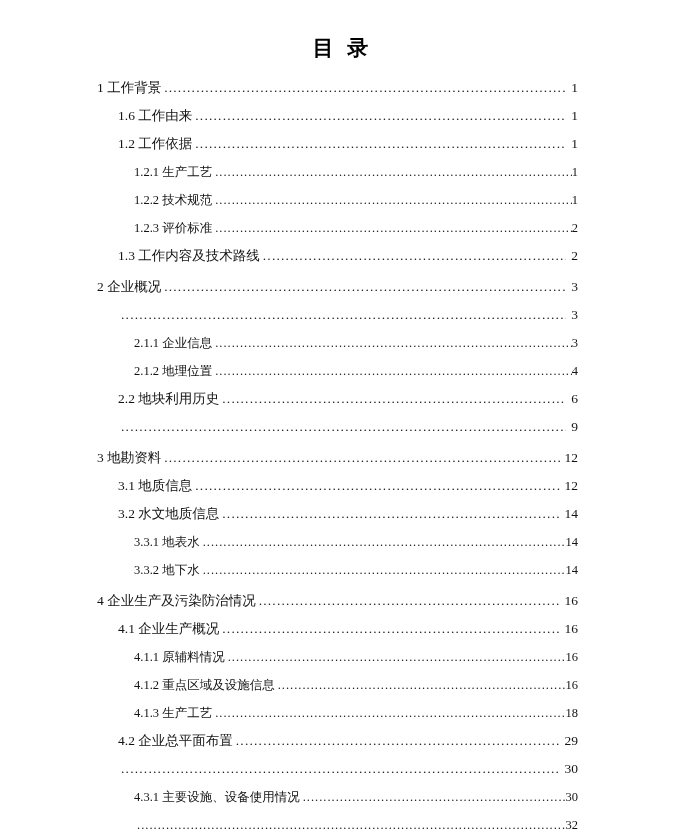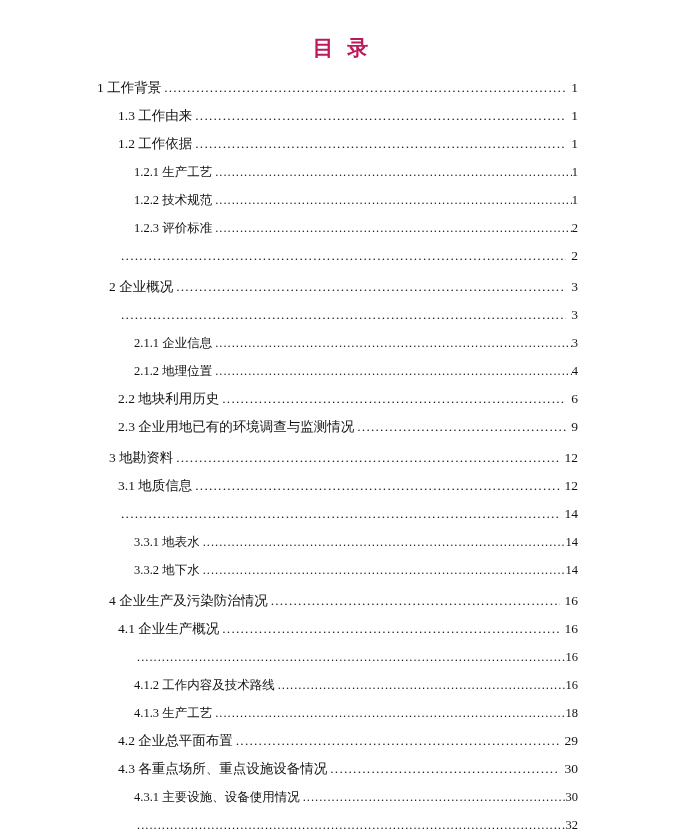--- a/index.html
+++ b/index.html
@@ -21,35 +21,35 @@
     box-sizing: border-box;
   }
   .title {
     margin: 0;
     padding-top: 34px;
     height: 28px;
     text-align: center;
     font-size: 21px;
     line-height: 28px;
     font-weight: bold;
-    color: #be185d;
+    color: #000000;
     white-space: pre;
     letter-spacing: 1px;
   }
   .toc {
     margin: 12px 104px 0 97px;
   }
   .row {
     display: flex;
     height: 28px;
     line-height: 28px;
     font-size: 13.5px;
   }
   .lvl1 { padding-left: 0; }
-  .lvl1:not(:first-child) { margin-top: 3px; margin-left: 12px; }
+  .lvl1:not(:first-child) { margin-top: 3px; }
   .lvl2 { padding-left: 21px; }
   .lvl3 { padding-left: 37px; font-size: 12.5px; }
   .label {
     white-space: nowrap;
     flex: 0 0 auto;
   }
   .leader {
     flex: 1 1 auto;
     overflow: hidden;
     white-space: nowrap;
@@ -69,21 +69,21 @@
 
 <div class="page">
   <h1 class="title">目  录</h1>
   <div class="toc" id="toc">
       <div class="row lvl1">
         <span class="label">1 工作背景</span>
         <span class="leader">................................................................................................................................................................................................................................................</span>
         <span class="num">1</span>
       </div>
       <div class="row lvl2">
-        <span class="label">1.3 工作由来</span>
+        <span class="label">1.6 工作由来</span>
         <span class="leader">................................................................................................................................................................................................................................................</span>
         <span class="num">1</span>
       </div>
       <div class="row lvl2">
         <span class="label">1.2 工作依据</span>
         <span class="leader">................................................................................................................................................................................................................................................</span>
         <span class="num">1</span>
       </div>
       <div class="row lvl3">
         <span class="label">1.2.1 生产工艺</span>
@@ -94,20 +94,21 @@
         <span class="label">1.2.2 技术规范</span>
         <span class="leader">................................................................................................................................................................................................................................................</span>
         <span class="num">1</span>
       </div>
       <div class="row lvl3">
         <span class="label">1.2.3 评价标准</span>
         <span class="leader">................................................................................................................................................................................................................................................</span>
         <span class="num">2</span>
       </div>
       <div class="row lvl2">
+        <span class="label">1.3 工作内容及技术路线</span>
         <span class="leader">................................................................................................................................................................................................................................................</span>
         <span class="num">2</span>
       </div>
       <div class="row lvl1">
         <span class="label">2 企业概况</span>
         <span class="leader">................................................................................................................................................................................................................................................</span>
         <span class="num">3</span>
       </div>
       <div class="row lvl2">
         <span class="leader">................................................................................................................................................................................................................................................</span>
@@ -122,35 +123,35 @@
         <span class="label">2.1.2 地理位置</span>
         <span class="leader">................................................................................................................................................................................................................................................</span>
         <span class="num">4</span>
       </div>
       <div class="row lvl2">
         <span class="label">2.2 地块利用历史</span>
         <span class="leader">................................................................................................................................................................................................................................................</span>
         <span class="num">6</span>
       </div>
       <div class="row lvl2">
-        <span class="label">2.3 企业用地已有的环境调查与监测情况</span>
         <span class="leader">................................................................................................................................................................................................................................................</span>
         <span class="num">9</span>
       </div>
       <div class="row lvl1">
         <span class="label">3 地勘资料</span>
         <span class="leader">................................................................................................................................................................................................................................................</span>
         <span class="num">12</span>
       </div>
       <div class="row lvl2">
         <span class="label">3.1 地质信息</span>
         <span class="leader">................................................................................................................................................................................................................................................</span>
         <span class="num">12</span>
       </div>
       <div class="row lvl2">
+        <span class="label">3.2 水文地质信息</span>
         <span class="leader">................................................................................................................................................................................................................................................</span>
         <span class="num">14</span>
       </div>
       <div class="row lvl3">
         <span class="label">3.3.1 地表水</span>
         <span class="leader">................................................................................................................................................................................................................................................</span>
         <span class="num">14</span>
       </div>
       <div class="row lvl3">
         <span class="label">3.3.2 地下水</span>
@@ -161,40 +162,40 @@
         <span class="label">4 企业生产及污染防治情况</span>
         <span class="leader">................................................................................................................................................................................................................................................</span>
         <span class="num">16</span>
       </div>
       <div class="row lvl2">
         <span class="label">4.1 企业生产概况</span>
         <span class="leader">................................................................................................................................................................................................................................................</span>
         <span class="num">16</span>
       </div>
       <div class="row lvl3">
-        <span class="leader">................................................................................................................................................................................................................................................</span>
-        <span class="num">16</span>
-      </div>
-      <div class="row lvl3">
-        <span class="label">4.1.2 工作内容及技术路线</span>
+        <span class="label">4.1.1 原辅料情况</span>
+        <span class="leader">................................................................................................................................................................................................................................................</span>
+        <span class="num">16</span>
+      </div>
+      <div class="row lvl3">
+        <span class="label">4.1.2 重点区域及设施信息</span>
         <span class="leader">................................................................................................................................................................................................................................................</span>
         <span class="num">16</span>
       </div>
       <div class="row lvl3">
         <span class="label">4.1.3 生产工艺</span>
         <span class="leader">................................................................................................................................................................................................................................................</span>
         <span class="num">18</span>
       </div>
       <div class="row lvl2">
         <span class="label">4.2 企业总平面布置</span>
         <span class="leader">................................................................................................................................................................................................................................................</span>
         <span class="num">29</span>
       </div>
       <div class="row lvl2">
-        <span class="label">4.3 各重点场所、重点设施设备情况</span>
         <span class="leader">................................................................................................................................................................................................................................................</span>
         <span class="num">30</span>
       </div>
       <div class="row lvl3">
         <span class="label">4.3.1 主要设施、设备使用情况</span>
         <span class="leader">................................................................................................................................................................................................................................................</span>
         <span class="num">30</span>
       </div>
       <div class="row lvl3">
         <span class="leader">................................................................................................................................................................................................................................................</span>

